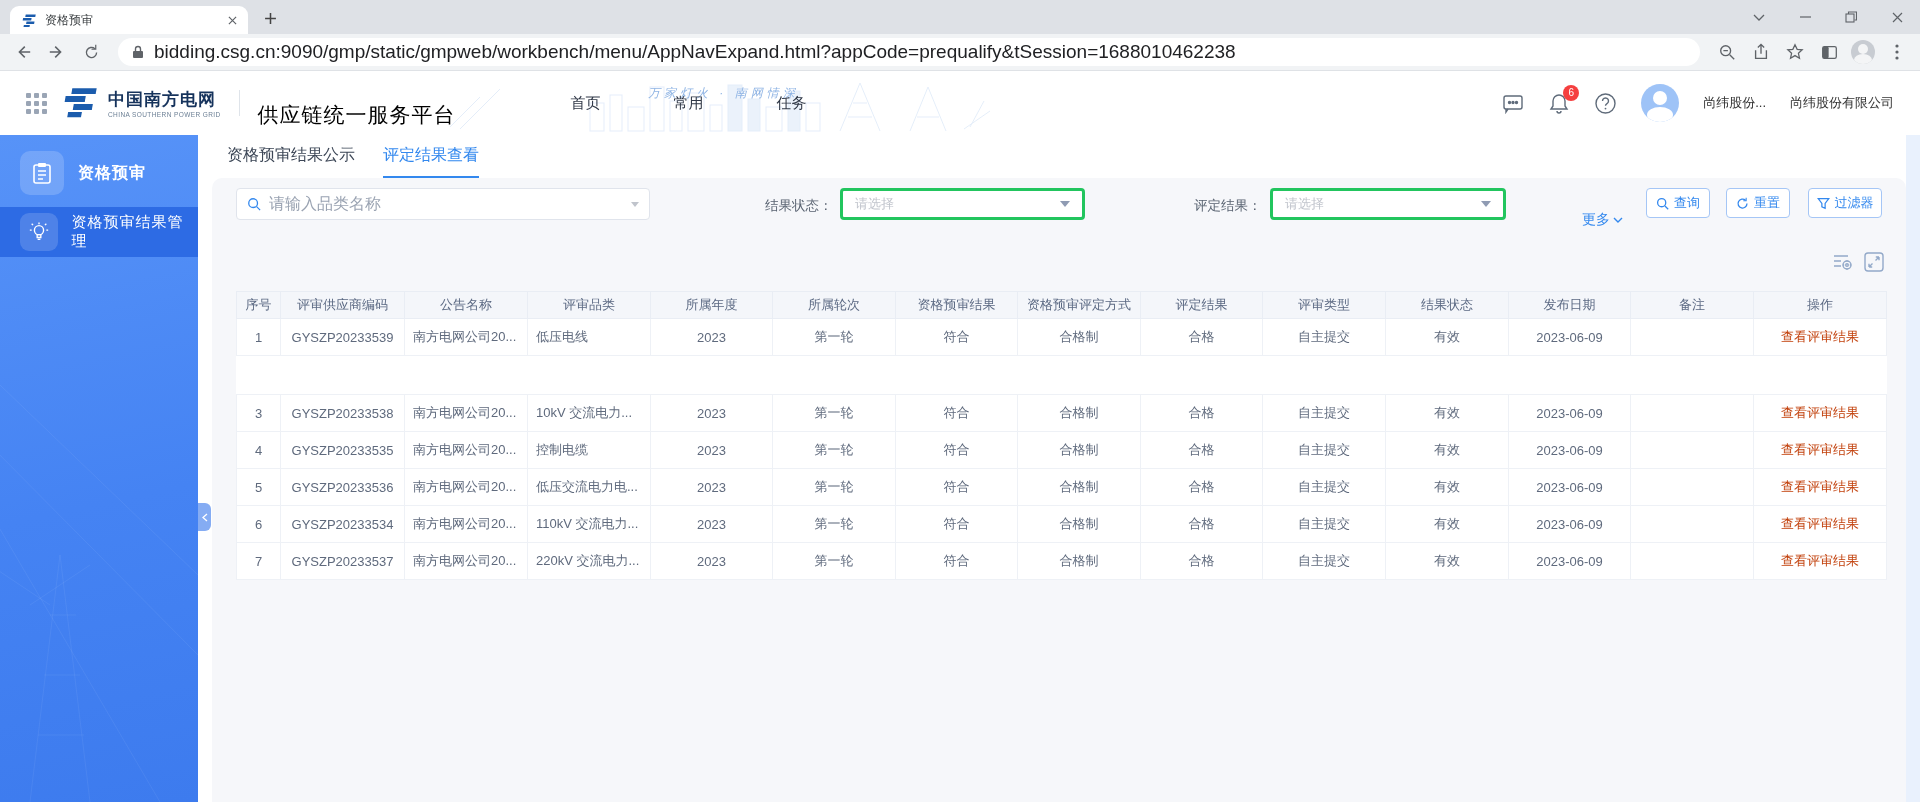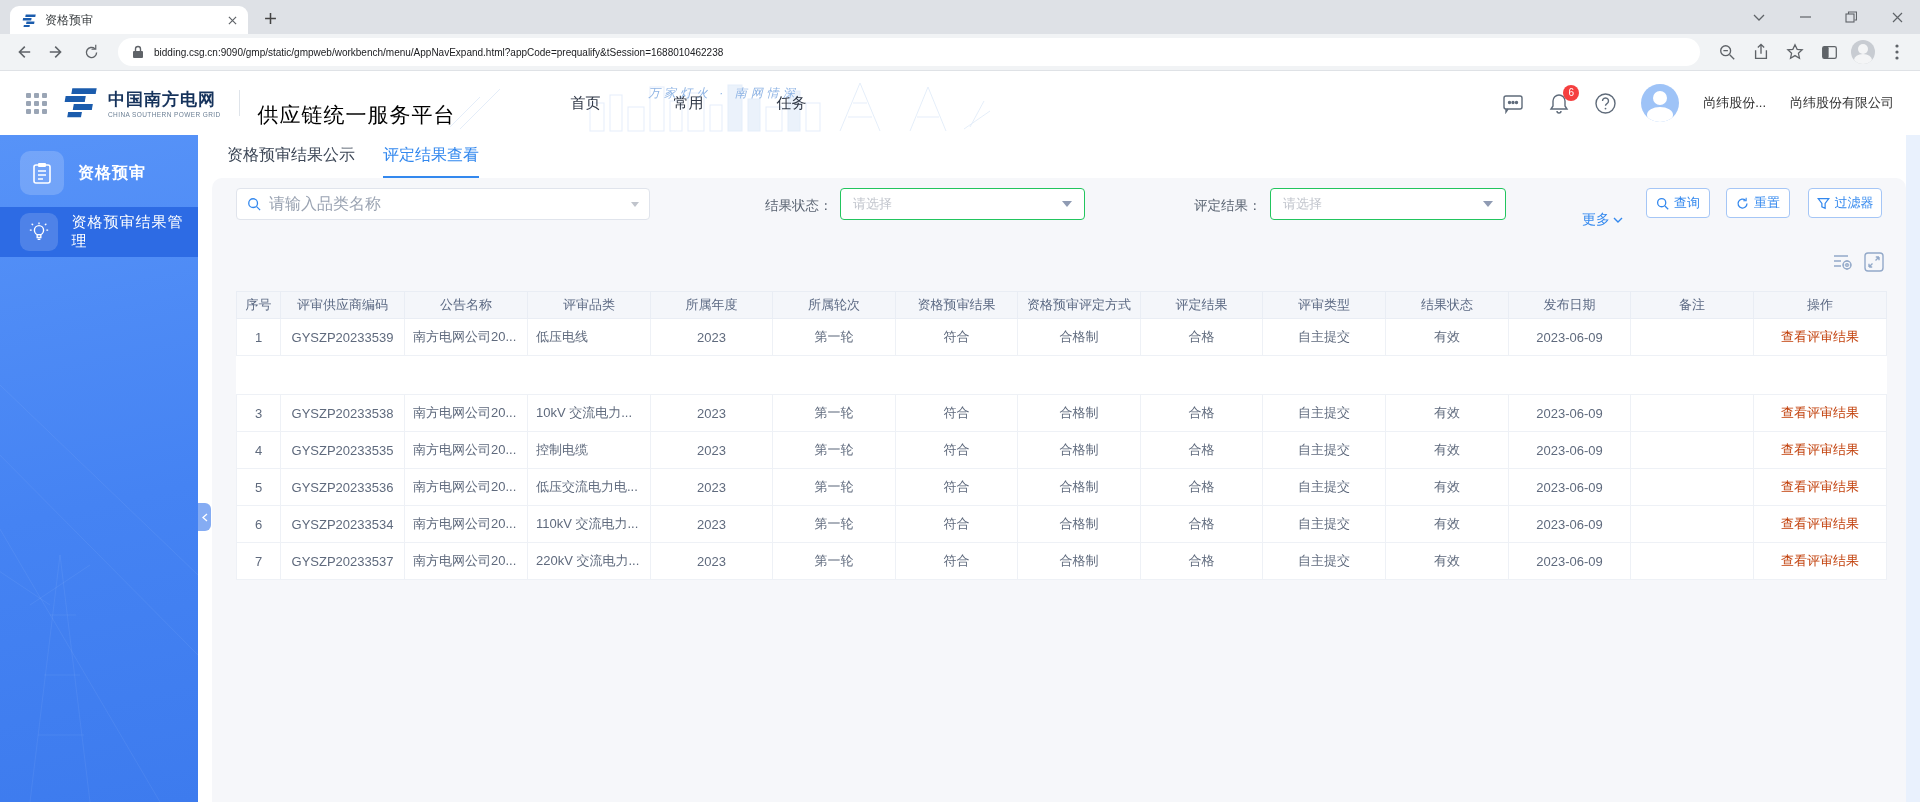--- a/index.html
+++ b/index.html
@@ -12,21 +12,21 @@
           display:flex; align-items:center; gap:8px; padding:0 8px 0 12px; font-size:12px; color:#3c4043; }
   .btab .title { flex:1; white-space:nowrap; overflow:hidden; }
   .tab-close { width:16px; height:16px; display:flex; align-items:center; justify-content:center; border-radius:50%; color:#5f6368; }
   .newtab { width:28px; height:28px; margin:0 0 2px 8px; display:flex; align-items:center; justify-content:center; color:#444; }
   .win-controls { position:absolute; right:0; top:0; height:34px; display:flex; }
   .winbtn { width:46px; height:34px; display:flex; align-items:center; justify-content:center; color:#5f6368; }
 
   .toolbar { height:37px; background:#f1f3f5; border-bottom:1px solid #dfe2e6; display:flex; align-items:center; padding:0 8px; gap:4px; }
   .tb-icon { width:30px; height:30px; display:flex; align-items:center; justify-content:center; color:#5f6368; border-radius:50%; }
   .omnibox { flex:1; height:28px; background:#fff; border-radius:14px; margin:0 8px; display:flex; align-items:center; gap:10px; padding:0 14px; }
-  .url { font-size:10px; color:#202124; white-space:nowrap; overflow:hidden; }
+  .url { font-size:19px; color:#202124; white-space:nowrap; overflow:hidden; }
   .tb-avatar { width:24px; height:24px; border-radius:50%; background:#c8ccd2; position:relative; overflow:hidden; }
   .tb-avatar::before { content:""; position:absolute; left:7px; top:4px; width:10px; height:10px; border-radius:50%; background:#f4f5f6; }
   .tb-avatar::after { content:""; position:absolute; left:3px; top:14px; width:18px; height:12px; border-radius:50%; background:#f4f5f6; }
 
   
   .app-header { height:64px; background:#fff; display:flex; align-items:center; padding:0 26px; position:relative; }
   .grid-dots { display:grid; grid-template-columns:repeat(3,5px); grid-gap:3px; margin-right:16px; }
   .grid-dots i { width:5px; height:5px; border-radius:1px; background:#9aa5b5; }
   .logo { display:flex; align-items:center; gap:9px; }
   .logo-txt .cn { font-size:17px; font-weight:bold; color:#16335c; letter-spacing:1px; }
@@ -69,21 +69,21 @@
 
   .panel { position:absolute; top:43px; left:14px; right:14px; bottom:0; background:#f6f7fa; border-radius:10px 10px 0 0; }
 
   
   .f-abs { position:absolute; }
   .search-box { left:24px; top:10px; width:414px; height:32px; background:#fff; border:1px solid #e0e4ec; border-radius:4px;
                 display:flex; align-items:center; padding:0 10px; gap:8px; }
   .search-box input { flex:1; border:none; outline:none; font-size:16px; color:#333; background:transparent; }
   .search-box input::placeholder { color:#9aa3b2; }
   .f-label { top:19px; font-size:13.5px; color:#5a6472; }
-  .selectbox { top:10px; height:32px; background:#fff; border:1px solid #22c55e; border-radius:4px; display:flex; align-items:center;
+  .selectbox { top:10px; height:32px; background:#fff; border:3px solid #22c55e; border-radius:4px; display:flex; align-items:center;
                justify-content:space-between; padding:0 12px; font-size:13px; color:#c0c4cc; cursor:pointer; }
   .caret { width:0; height:0; border-left:5px solid transparent; border-right:5px solid transparent; border-top:6px solid #8f9bb3; }
   .caret.sm { border-left-width:4px; border-right-width:4px; border-top-width:5px; border-top-color:#c0c4cc; }
   .more-link { top:33px; left:1370px; color:#3388ee; font-size:14px; display:flex; align-items:center; gap:3px; cursor:pointer; }
   .f-btn { top:10px; height:30px; background:#fff; border:1px solid #a5c6f6; border-radius:4px; color:#3388ee; font-size:13px;
            display:flex; align-items:center; justify-content:center; gap:5px; cursor:pointer; }
 
   .table-tools { position:absolute; top:74px; right:22px; display:flex; gap:10px; color:#93a9c9; align-items:center; }
   .tool { cursor:pointer; display:flex; }
 

